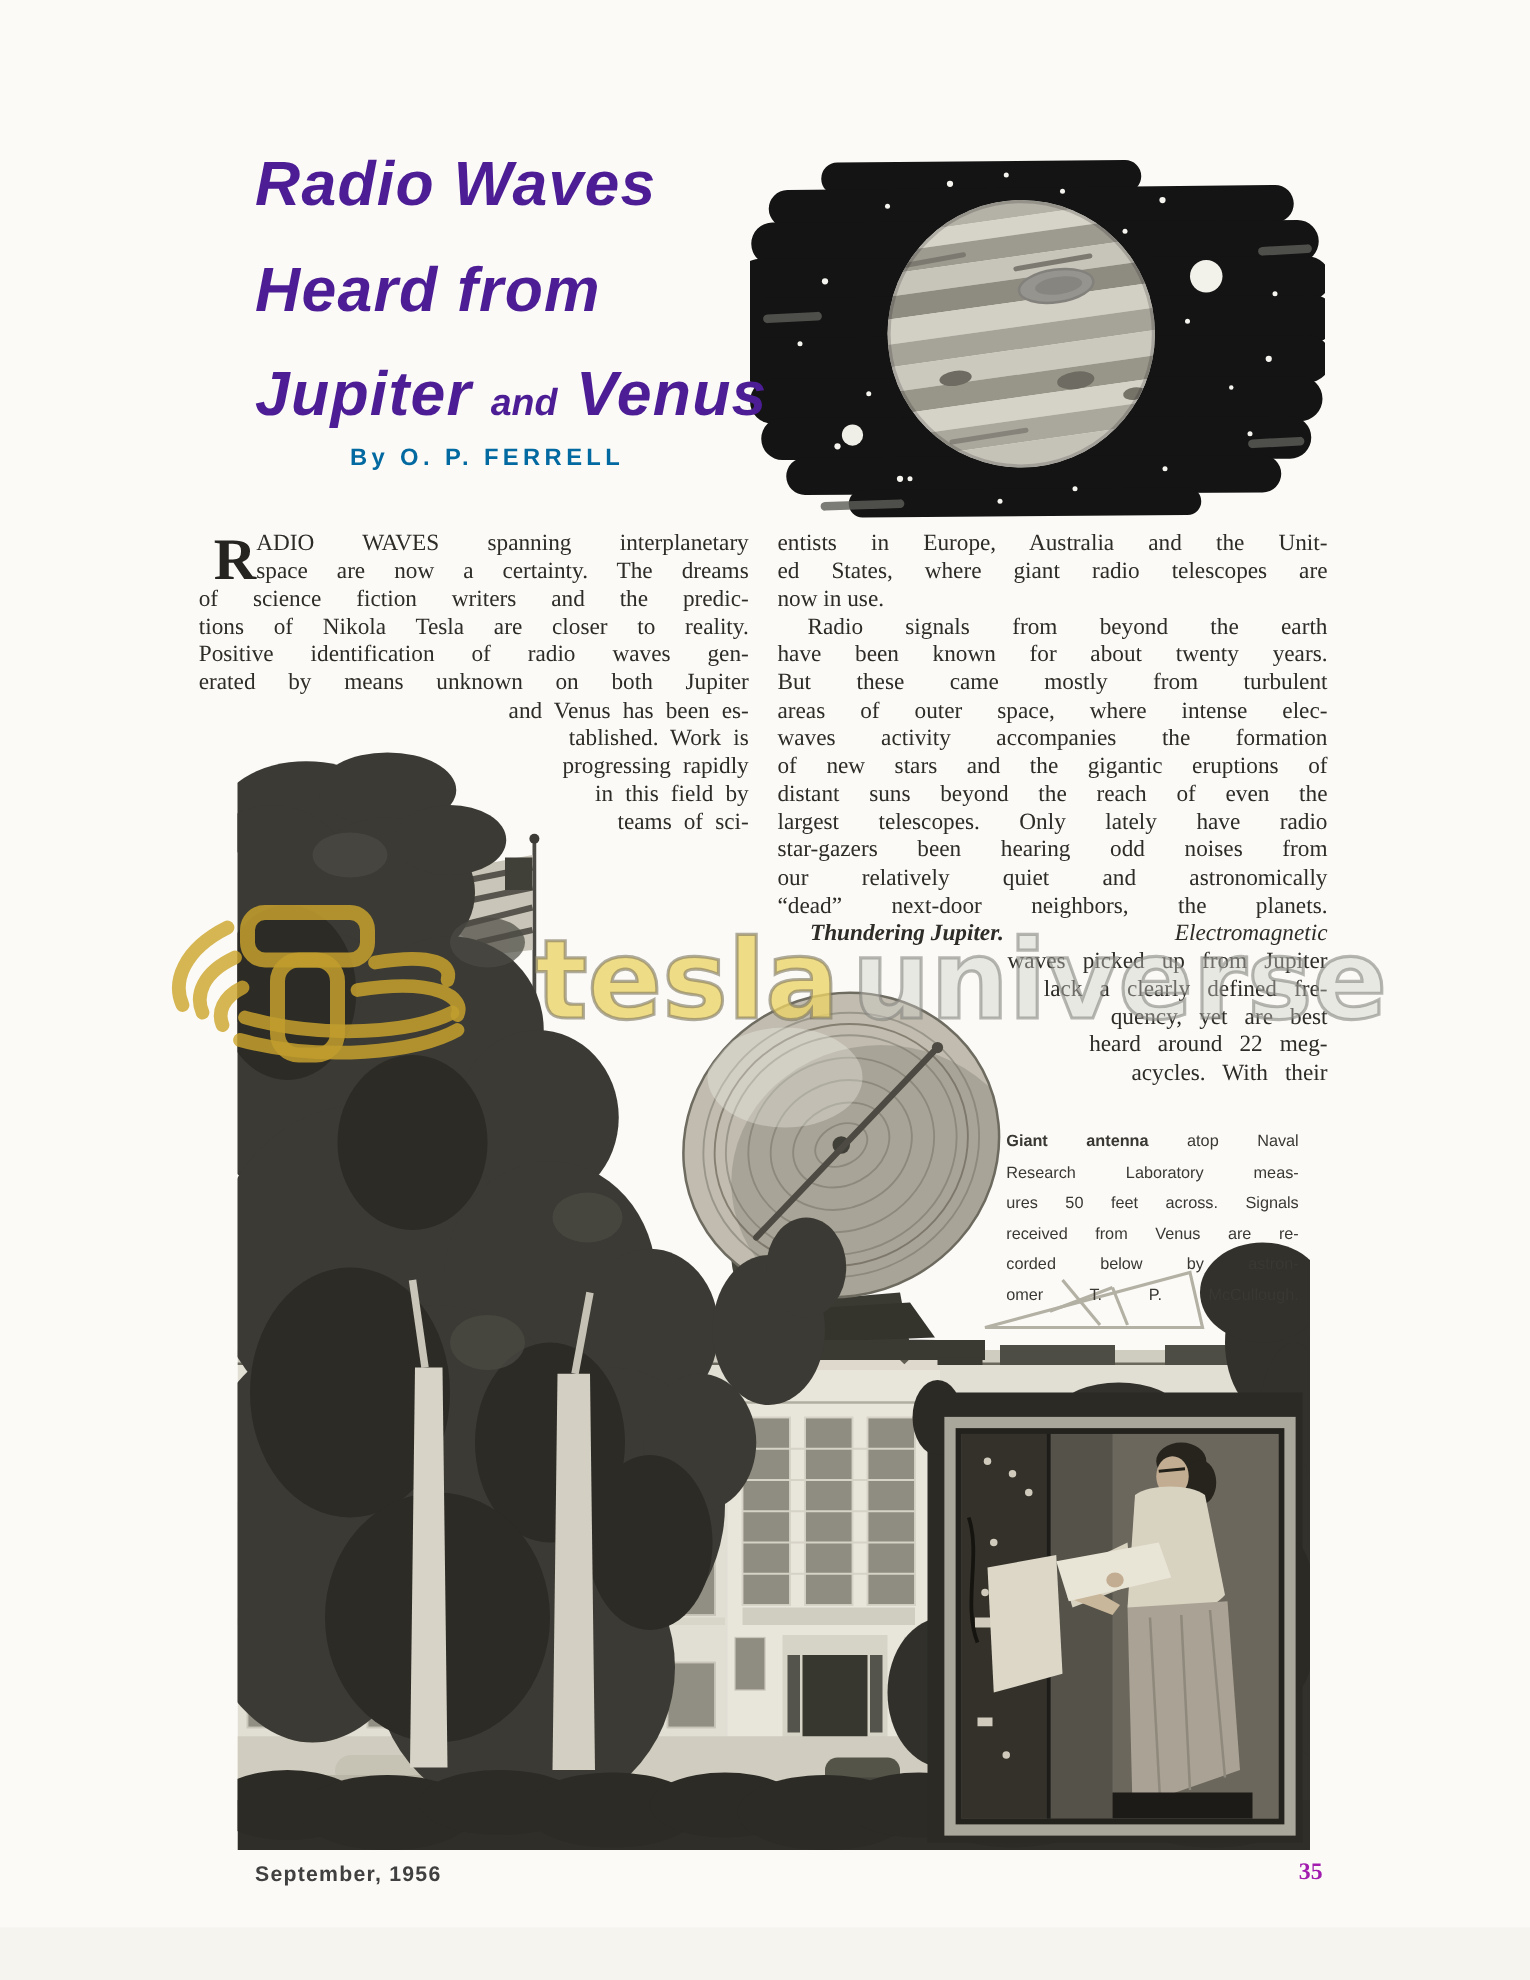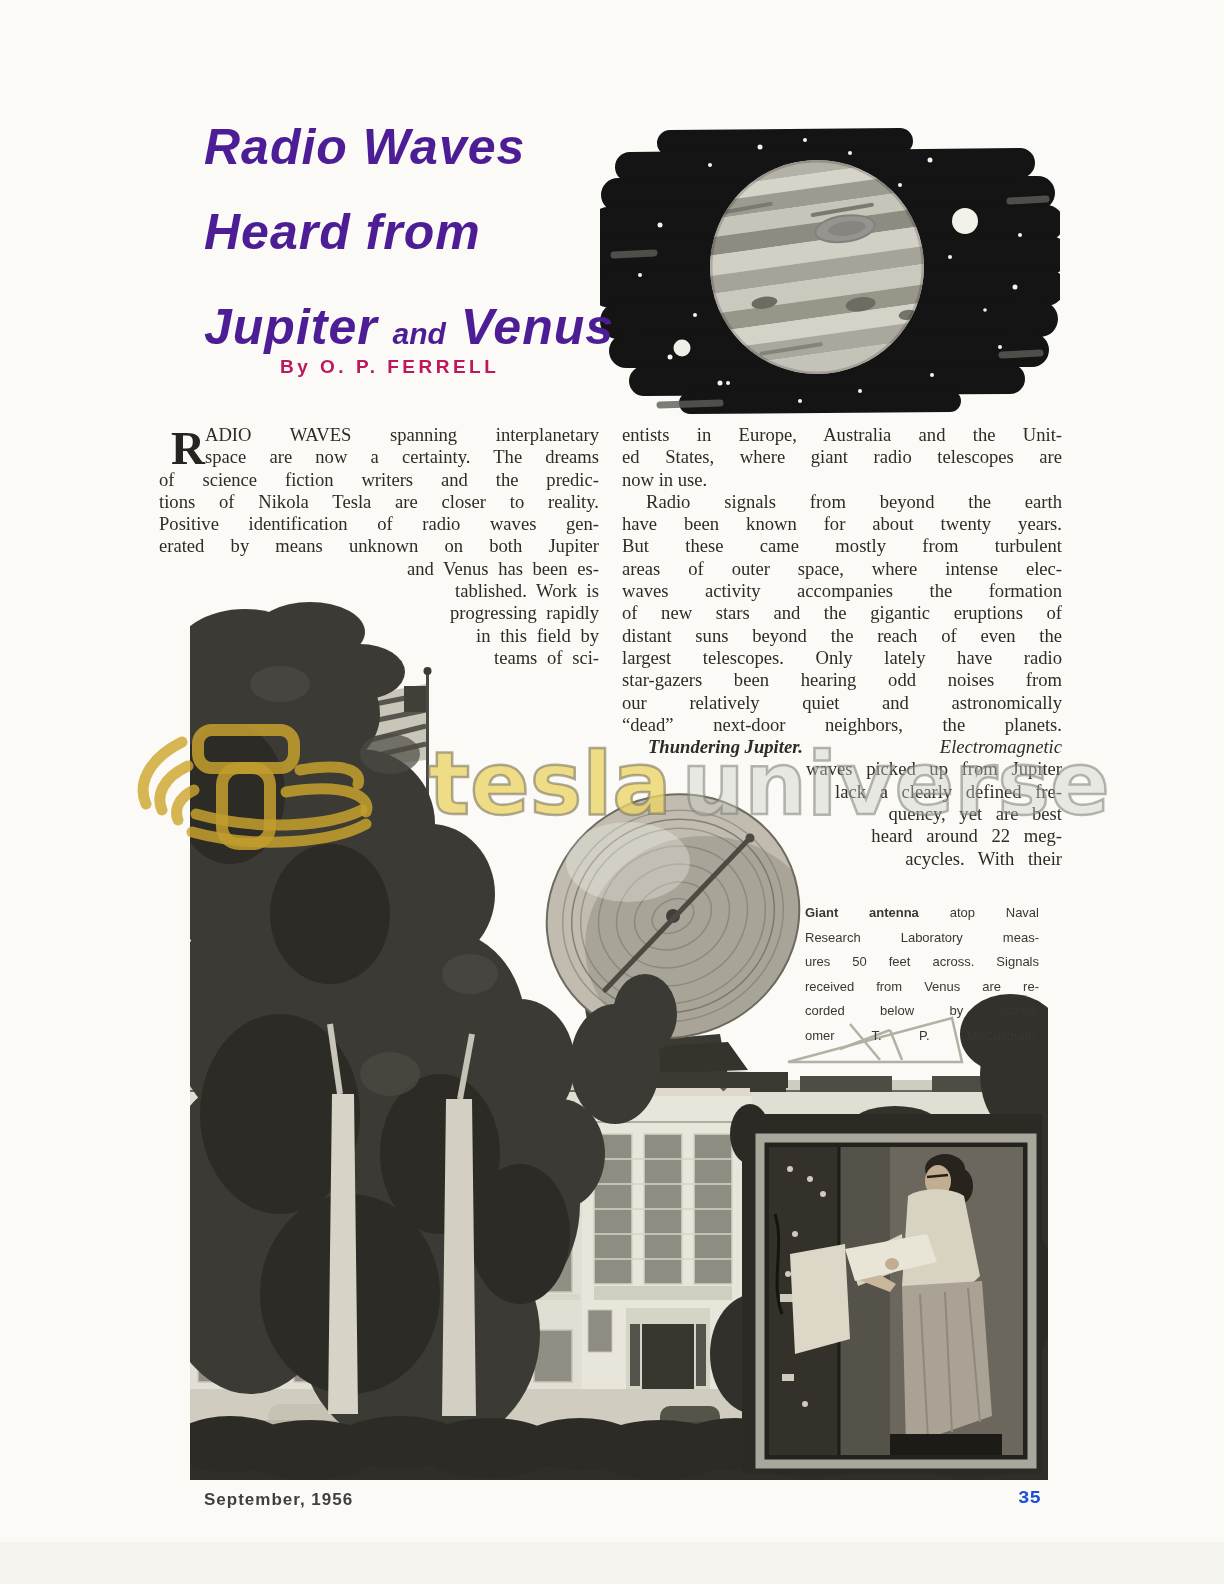--- a/index.html
+++ b/index.html
@@ -1,24 +1,24 @@
 <!DOCTYPE html>
 <html><head>
 <meta charset="utf-8">
 <style>
   html,body{margin:0;padding:0;background:#ffffff;}
   .page{position:relative;width:1224px;height:1584px;background:#fbfaf6;overflow:hidden;
         font-family:"Liberation Serif", serif;color:#2e2c27;}
   
   .title-line{position:absolute;left:204px;font-family:"Liberation Sans",sans-serif;
     font-style:italic;font-weight:bold;font-size:50px;letter-spacing:1px;color:#4c1d95;z-index:40;white-space:nowrap;}
-  #t1{top:118px;} #t2{top:203px;} #t3{top:286px;margin-top:12px;}
+  #t1{top:118px;} #t2{top:203px;} #t3{top:286px;}
   .title-and{font-size:30px;letter-spacing:0;}
   .byline{position:absolute;left:280px;top:356px;font-family:"Liberation Sans",sans-serif;
-    font-weight:bold;font-size:19px;letter-spacing:3.5px;color:#be185d;z-index:40;}
+    font-weight:bold;font-size:19px;letter-spacing:3.5px;color:#0369a1;z-index:40;}
   
   .col{position:absolute;top:424px;width:440px;font-size:18.6px;line-height:22.3px;z-index:20;}
   #col1{left:159px;} #col2{left:622px;}
   .jl{text-align:justify;text-align-last:justify;width:100%;}
   .pl{padding-left:46px;box-sizing:border-box;}
   .indent{padding-left:24px;box-sizing:border-box;}
   .plain{text-align:left;}
   .wr{text-align:right;word-spacing:5px;}
   .wr2{text-align:right;word-spacing:9px;}
   .dropcap{position:absolute;left:171px;top:426px;font-size:47px;line-height:44px;
@@ -26,22 +26,22 @@
   .lead-line{display:flex;justify-content:space-between;width:100%;font-style:italic;}
   .lead-bold{font-weight:bold;padding-left:26px;}
   
   .caption{position:absolute;left:805px;top:901px;width:234px;z-index:20;
     font-family:"Liberation Sans",sans-serif;font-size:13px;color:#3a3833;font-weight:500;}
   .cl{line-height:24.6px;text-align:justify;text-align-last:justify;}
   .cap-lead{font-weight:bold;}
   
   .footer-date{position:absolute;left:204px;top:1490px;font-family:"Liberation Sans",sans-serif;
     font-weight:bold;font-size:17px;letter-spacing:1px;color:#404040;z-index:20;}
-  .footer-page{position:absolute;left:1018px;top:1487px;width:40px;text-align:left;
-    font-family:Liberation Mono, monospace;font-weight:bold;font-size:19px;color:#1d4ed8;z-index:20;}
+  .footer-page{position:absolute;left:1018px;top:1487px;width:40px;text-align:right;
+    font-family:Liberation Serif, serif;font-weight:bold;font-size:19px;color:#a21caf;z-index:20;}
   .bottom-strip{position:absolute;left:0;top:1542px;width:1224px;height:42px;background:#f2f0e9;opacity:.6;}
   
   .jupiter{position:absolute;left:600px;top:105px;width:460px;height:320px;z-index:5;}
   .photo{position:absolute;left:190px;top:594px;width:858px;height:886px;z-index:10;}
   
   .wm-logo{position:absolute;left:136px;top:720px;width:240px;height:140px;z-index:30;opacity:.92;}
   .wm-words{position:absolute;left:428px;top:740px;display:flex;gap:10px;z-index:30;
     font-family:"DejaVu Sans",sans-serif;font-weight:bold;font-size:88px;line-height:1;white-space:nowrap;}
   .wm-w1{color:rgba(236,211,102,.78);-webkit-text-stroke:2.5px rgba(125,118,96,.60);}
   .wm-w2{color:rgba(205,205,200,.40);-webkit-text-stroke:2.5px rgba(125,125,120,.55);}

